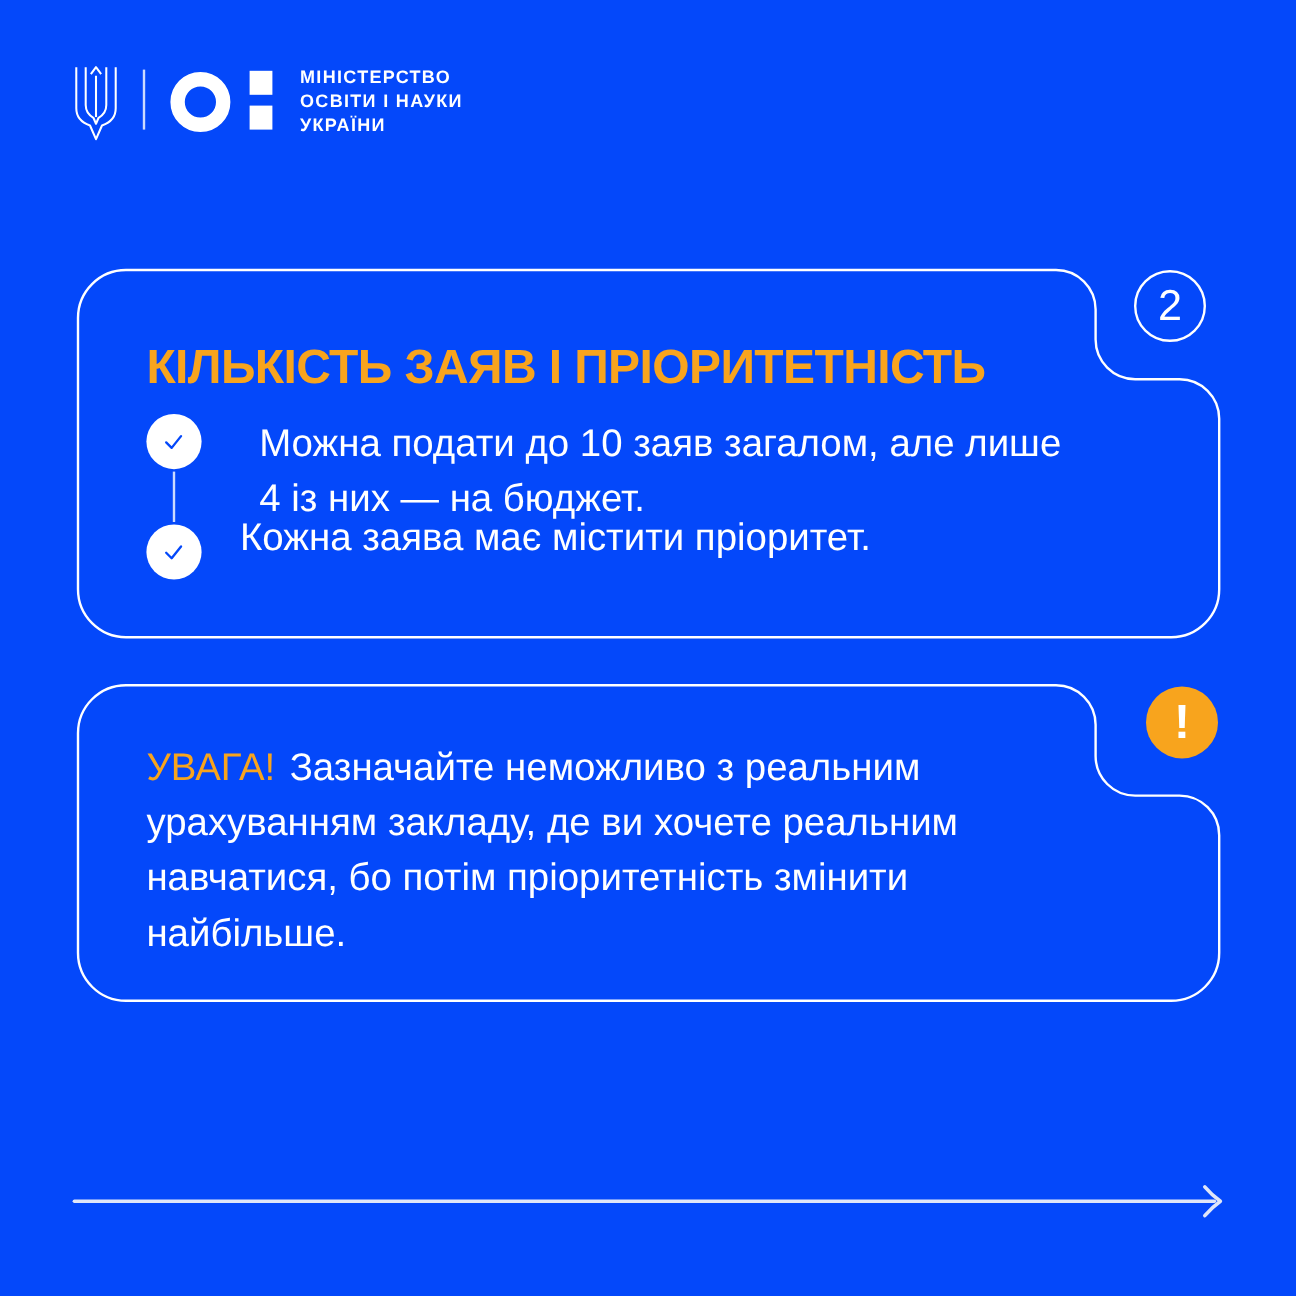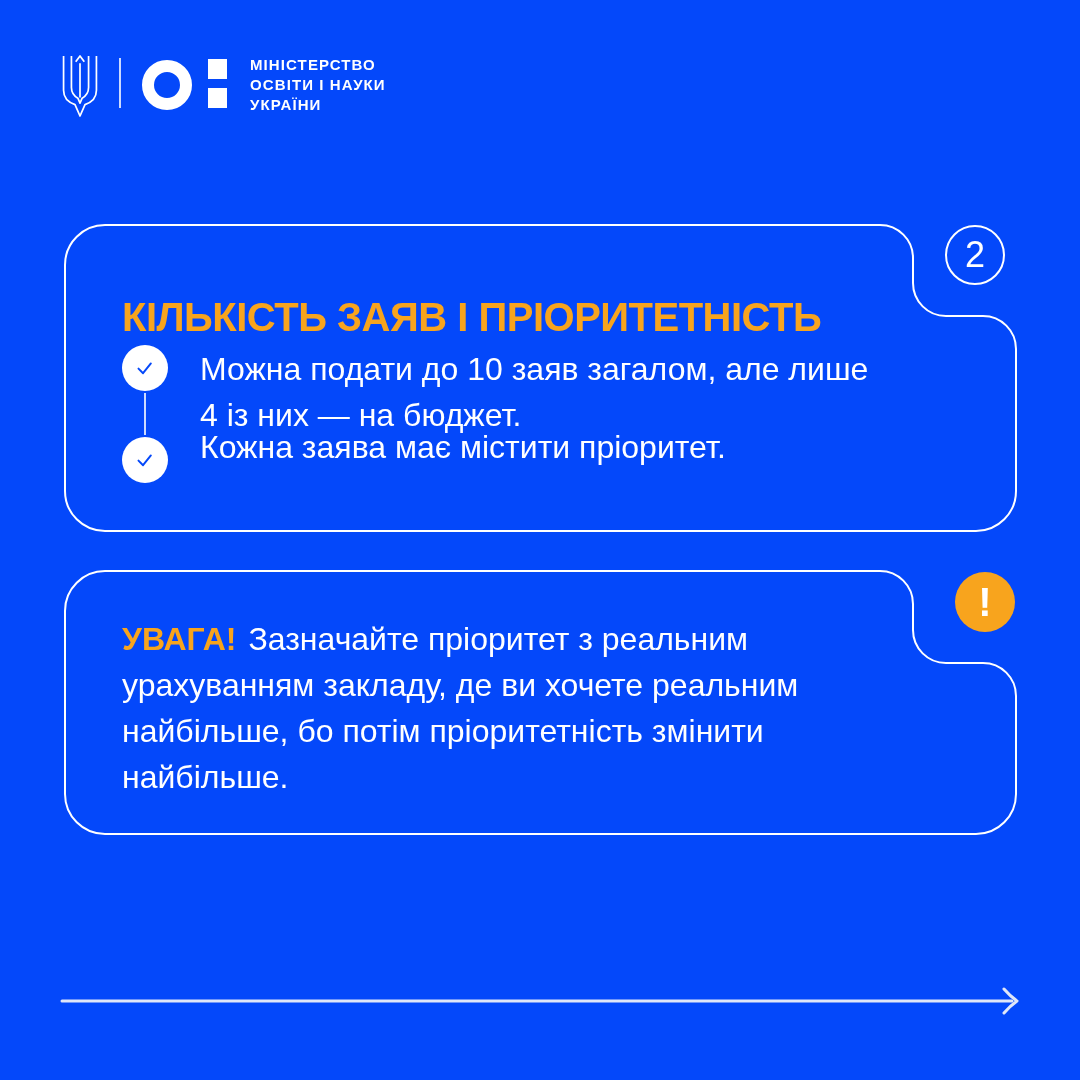--- a/index.html
+++ b/index.html
@@ -28,51 +28,51 @@
     left:250px;top:55px;font-size:15px;font-weight:700;
     letter-spacing:1.1px;line-height:20px;text-transform:uppercase;
   }
   
   .shapes{left:0;top:0;width:1080px;height:1080px;}
   .card-path{fill:none;stroke:var(--card_outline);stroke-width:2;}
   .arrow-path{fill:none;stroke:var(--arrow);stroke-width:3;stroke-linecap:round;stroke-linejoin:round;}
   
   .card1-title{
     left:122px;top:284px;font-size:40px;font-weight:700;
-    letter-spacing:-0.5px;color:var(--accent);white-space:nowrap;margin-top:11px;
+    letter-spacing:-0.5px;color:var(--accent);white-space:nowrap;
   }
   .check-circle{
     width:46px;height:46px;border-radius:50%;background:#fff;
     display:flex;align-items:center;justify-content:center;
   }
   .check-circle svg{width:30px;height:30px;}
   .check-circle polyline{fill:none;stroke:var(--check);stroke-width:3;stroke-linecap:round;stroke-linejoin:round;}
   .check1{left:122px;top:345px;}
   .check2{left:122px;top:437px;}
   .connector{left:144px;top:393px;width:2px;height:42px;background:rgba(255,255,255,.8);}
   .item-text{font-size:32px;line-height:46px;font-weight:400;white-space:nowrap;}
-  .item1{left:200px;top:346px;}
+  .item1{left:216px;top:346px;}
   .item2{left:200px;top:424px;}
   
   .step-badge{
     left:945px;top:225px;width:60px;height:60px;border-radius:50%;
     border:2px solid #fff;box-sizing:border-box;
     display:flex;align-items:center;justify-content:center;
     font-size:36px;font-weight:400;color:#fff;
   }
   
   .alert-badge{
     left:955px;top:572px;width:60px;height:60px;border-radius:50%;
     background:var(--accent);
     display:flex;align-items:center;justify-content:center;
     font-size:40px;font-weight:700;color:#fff;
   }
   .card2-text{left:122px;top:616px;width:800px;font-size:32px;line-height:46px;font-weight:400;}
   .card2-text .line{white-space:nowrap;}
-  .lead{color:var(--accent);font-weight:700;margin-right:12px;}
+  .lead{color:var(--accent);font-weight:400;margin-right:12px;}
 </style>
 </head>
 <body>
 
 <div class="poster">
 
   <svg class="abs tryzub" viewBox="0 0 56 92" aria-hidden="true">
     <path d="M5 4 V52 C5 63 12 69 21 72 L28 88 L35 72 C44 69 51 63 51 52 V4"></path>
     <path d="M16 4 V48 C16 56 20 60 25 63 L28 70 L31 63 C36 60 40 56 40 48 V4"></path>
     <path d="M28 14 V62"></path>
@@ -115,19 +115,19 @@
   <div class="abs item-text item1">
     <div class="line">Можна подати до 10 заяв загалом, але лише</div>
     <div class="line">4 із них — на бюджет.</div>
   </div>
   <div class="abs item-text item2">
     <div class="line">Кожна заява має містити пріоритет.</div>
   </div>
 
   <div class="abs alert-badge">!</div>
   <div class="abs card2-text">
-    <div class="line"><span class="lead">УВАГА!</span><span>Зазначайте пріоритет з реальним</span></div>
+    <div class="line"><span class="lead">УВАГА!</span><span>Зазначайте неможливо з реальним</span></div>
     <div class="line">урахуванням закладу, де ви хочете реальним</div>
-    <div class="line">найбільше, бо потім пріоритетність змінити</div>
+    <div class="line">навчатися, бо потім пріоритетність змінити</div>
     <div class="line">найбільше.</div>
   </div>
 
 </div>
 
 </body></html>

